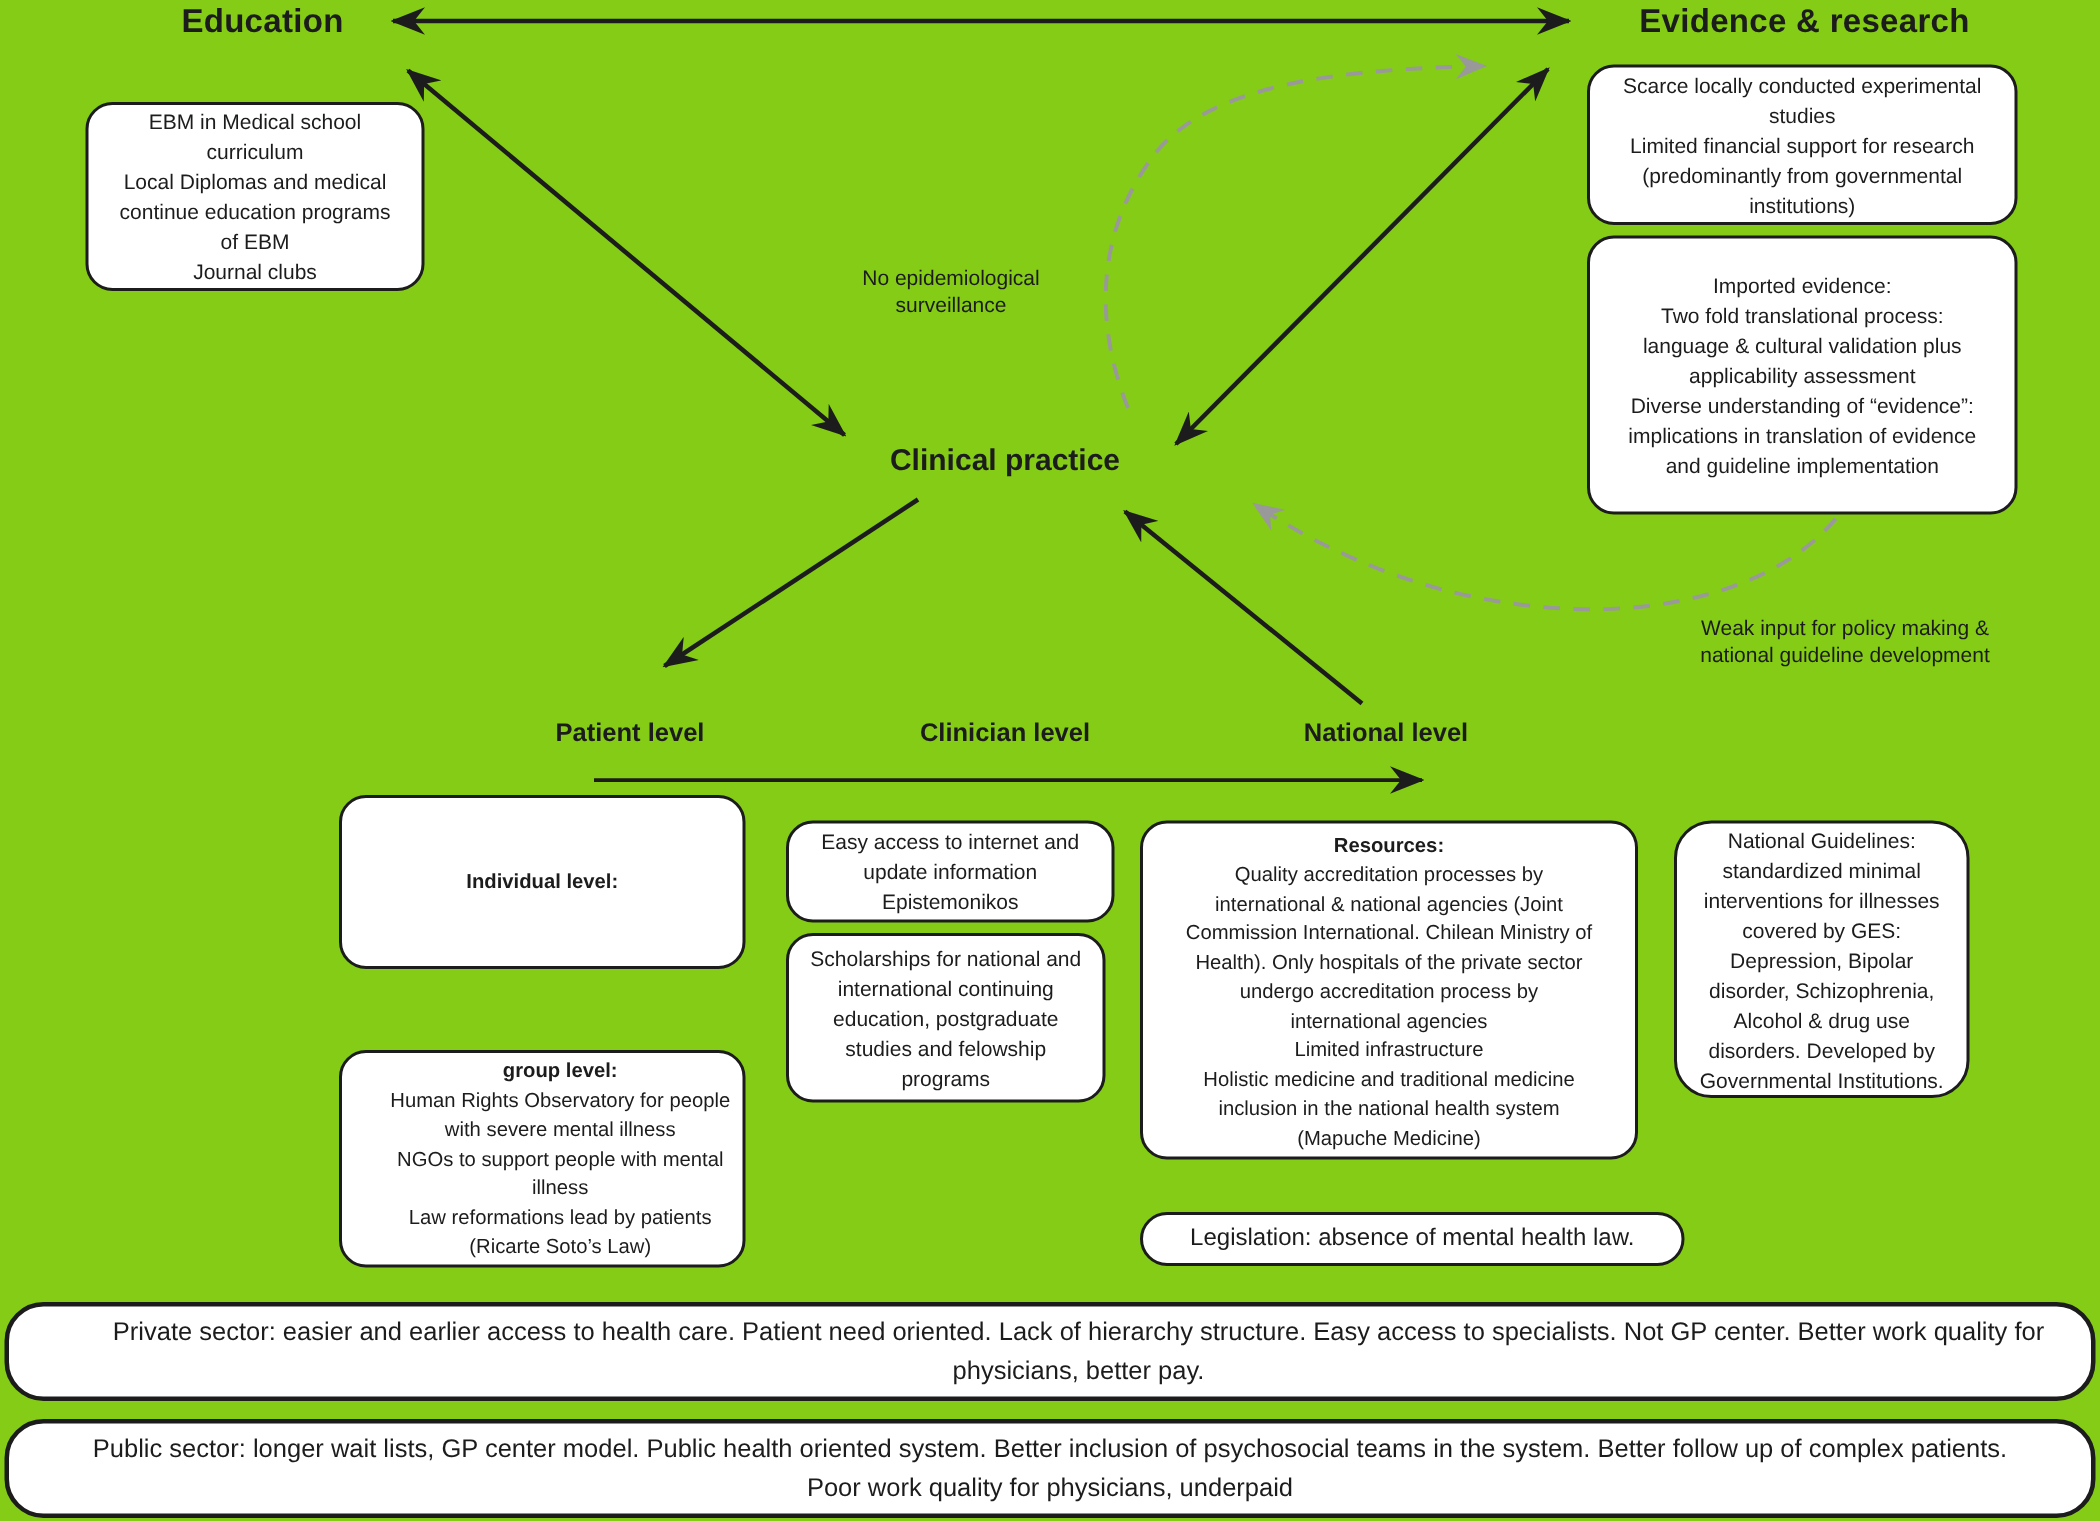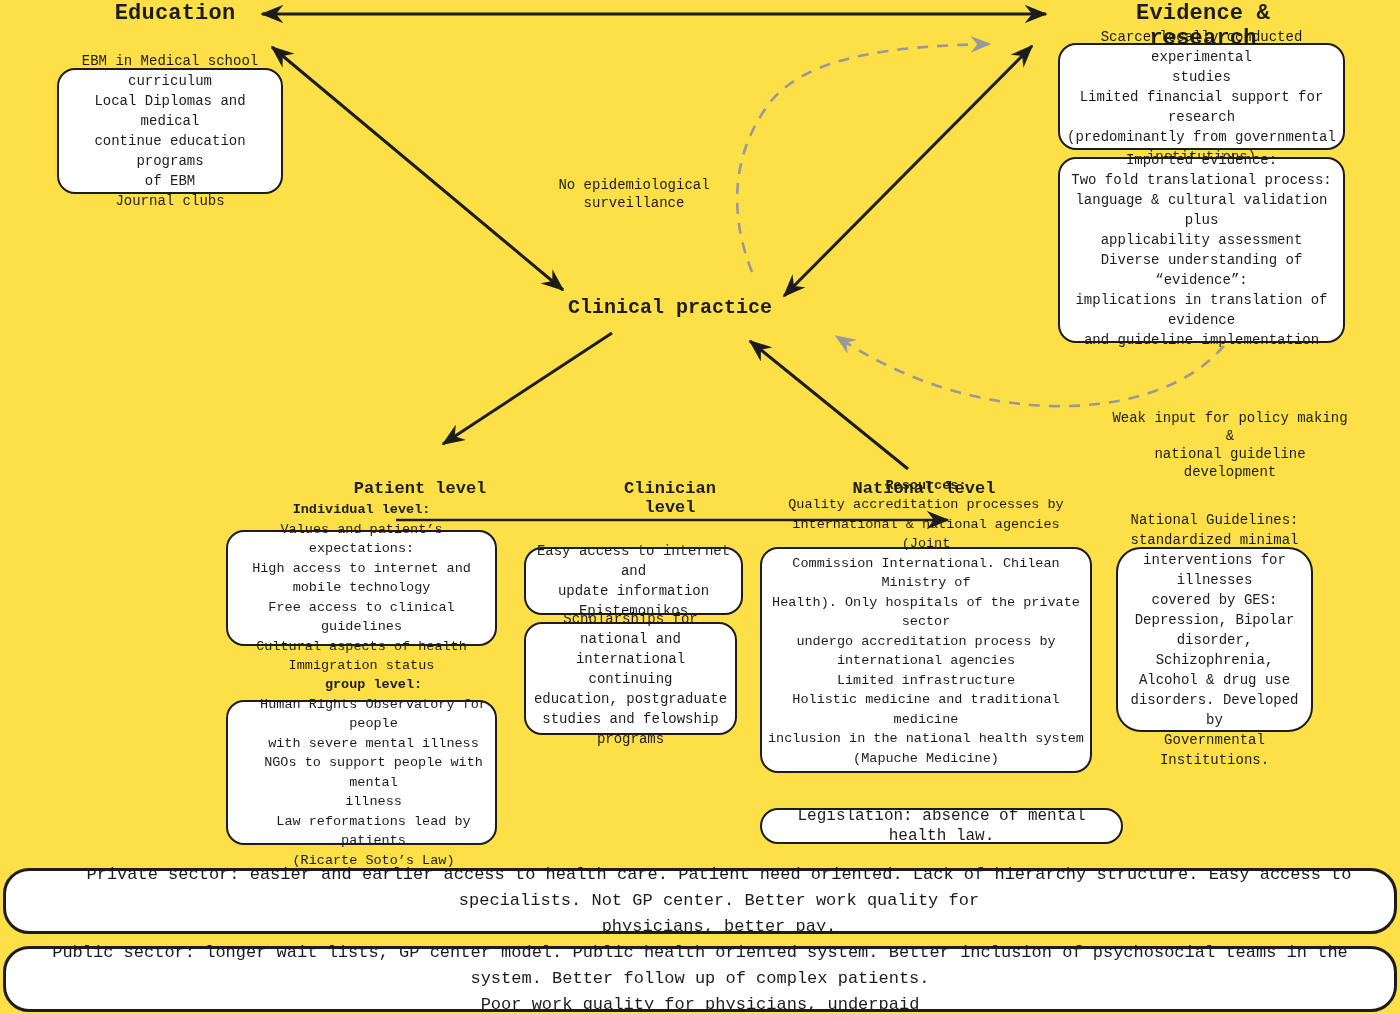--- a/index.html
+++ b/index.html
@@ -1,18 +1,18 @@
 <!DOCTYPE html>
 <html><head>
 <meta charset="utf-8">
 <style>
   html,body { margin:0; padding:0; background:#ffffff; }
   .canvas {
-    position:relative; width:1400px; height:1014px; background:#fde047;
-    font-family:Liberation Mono, monospace; color:#1c1c1c; overflow:hidden;
+    position:relative; width:1400px; height:1014px; background:#84cc16;
+    font-family:Liberation Sans, sans-serif; color:#1c1c1c; overflow:hidden;
   }
   .arrow-layer { position:absolute; left:0; top:0; width:1400px; height:1014px; pointer-events:none; }
   .node { position:absolute; font-weight:bold; text-align:center; margin:0; white-space:pre-line; }
   .node-main { font-size:22px; letter-spacing:0.2px; }
   .node-clinical { font-size:20px; }
   .level-label { position:absolute; font-weight:bold; font-size:17px; text-align:center; white-space:pre-line; }
   .float-label { position:absolute; font-size:14px; line-height:18px; text-align:center; white-space:pre-line; }
   .box {
     position:absolute; box-sizing:border-box; background:#ffffff;
     border:2.5px solid #1c1c1c; border-radius:18px;
@@ -74,46 +74,40 @@
 
   <div class="box" style="left:57px; top:68px; width:226px; height:126px;">
     <span>EBM in Medical school
 curriculum
 Local Diplomas and medical
 continue education programs
 of EBM
 Journal clubs</span>
   </div>
 
-  <div class="box" style="left:1058px; top:43px; width:287px; height:107px;align-items:flex-end;">
+  <div class="box" style="left:1058px; top:43px; width:287px; height:107px;">
     <span>Scarce locally conducted experimental
 studies
 Limited financial support for research
 (predominantly from governmental
 institutions)</span>
   </div>
 
   <div class="box" style="left:1058px; top:157px; width:287px; height:186px;">
     <span>Imported evidence:
 Two fold translational process:
 language &amp; cultural validation plus
 applicability assessment
 Diverse understanding of “evidence”:
 implications in translation of evidence
 and guideline implementation</span>
   </div>
 
   <div class="box box-sm-text" style="left:226px; top:530px; width:271px; height:116px;">
     <span class="t">Individual level:</span>
-    <span>Values and patient’s expectations:
-High access to internet and
-mobile technology
-Free access to clinical guidelines
-Cultural aspects of health
-Immigration status</span>
   </div>
 
   <div class="box box-sm-text" style="left:226px; top:700px; width:271px; height:145px;padding-left:30px;">
     <span class="t">group level:</span>
     <span>Human Rights Observatory for people
 with severe mental illness
 NGOs to support people with mental
 illness
 Law reformations lead by patients
 (Ricarte Soto’s Law)</span>

